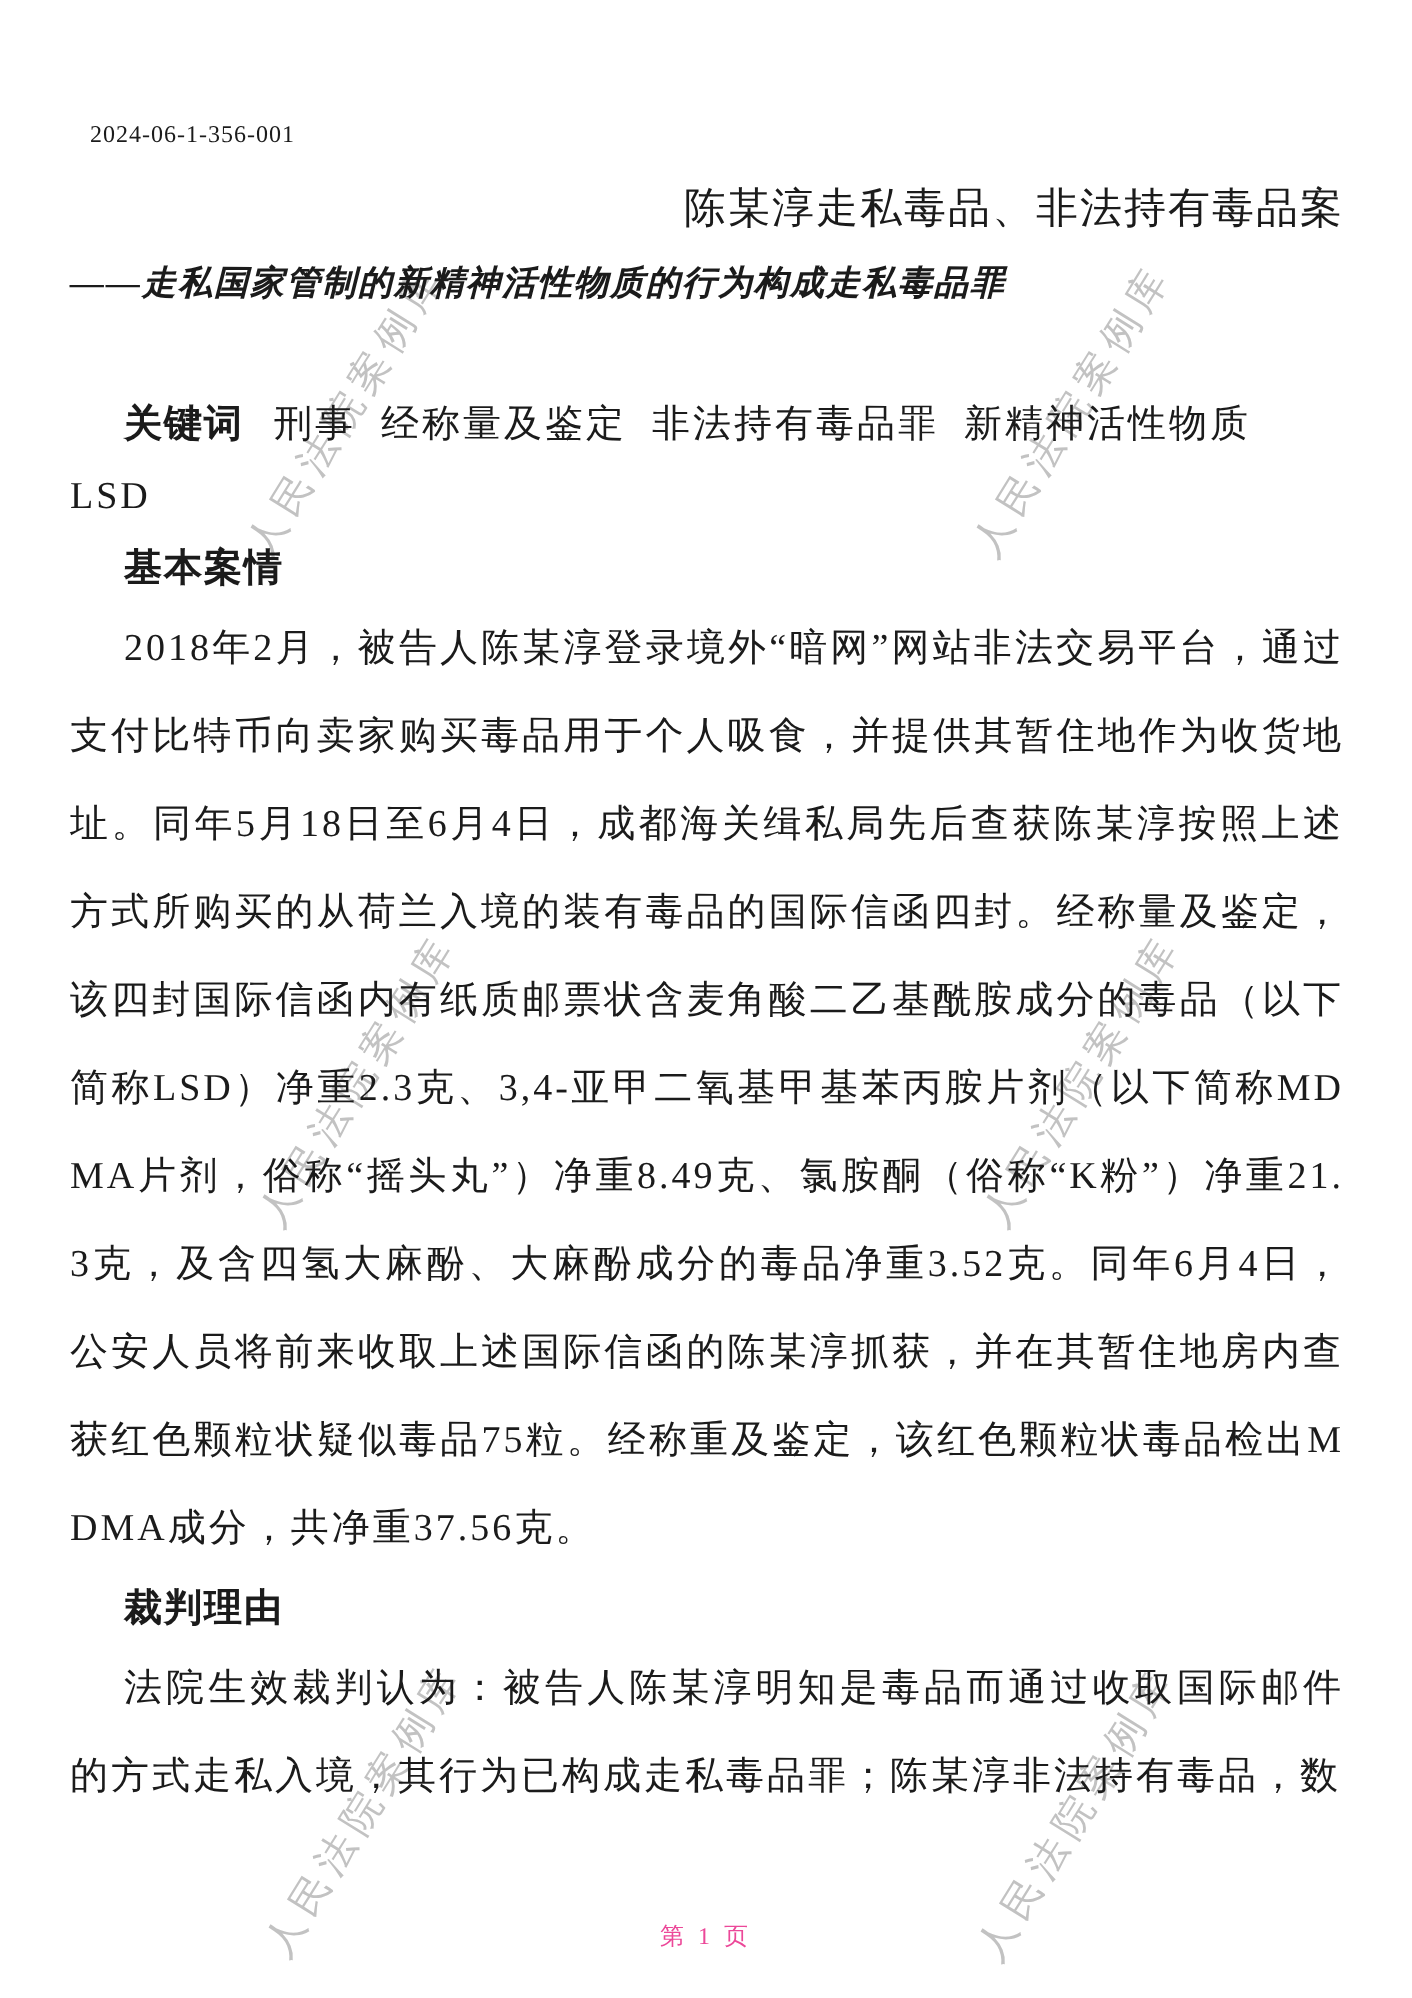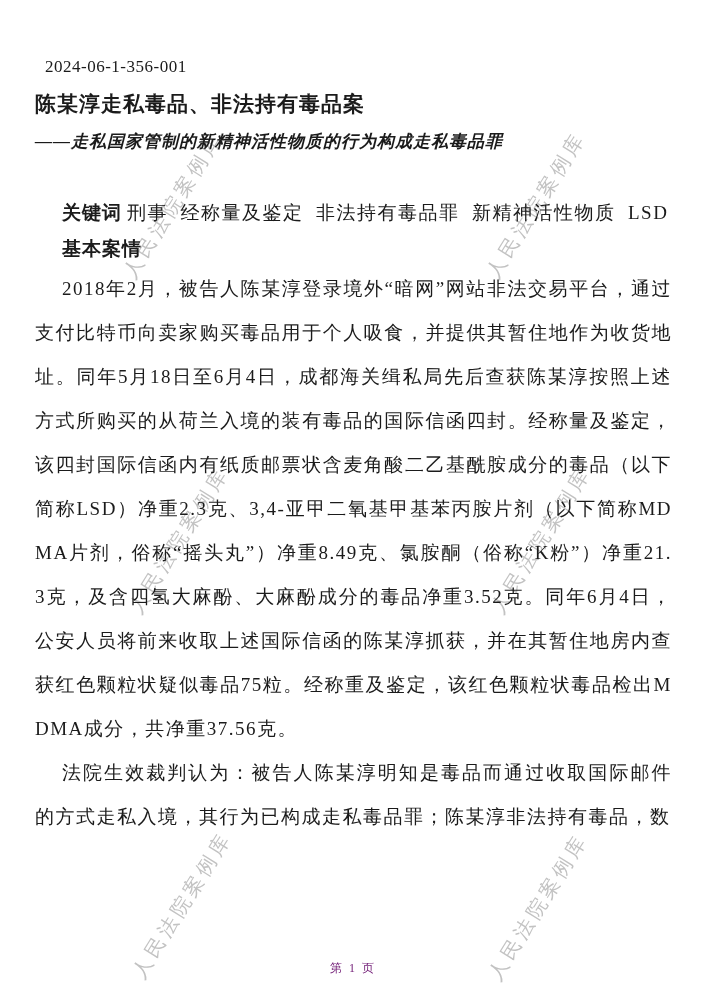--- a/index.html
+++ b/index.html
@@ -30,31 +30,31 @@
     .wm-4 { left: 541px; top: 540px; }
     .wm-5 { left: 182px; top: 905px; }
     .wm-6 { left: 538px; top: 907px; }
     
     .content {
       position: relative;
       z-index: 1;
       padding: 57px 34px 0 35px;
     }
     .doc-number {
-      font-size: 17px;
+      font-size: 12px;
       line-height: 20px;
       margin-left: 10px;
       letter-spacing: 0.5px;
     }
     .title {
       margin: 14px 0 0 0;
-      text-align: left;
+      text-align: right;
       font-size: 21px;
       line-height: 26px;
-      font-weight: bold;
+      font-weight: normal;
       letter-spacing: 1px;
     }
     .subtitle {
       margin: 14px 0 12px 0;
       font-size: 17px;
       line-height: 22px;
       font-weight: bold;
       font-style: italic;
       letter-spacing: 1px;
     }
@@ -62,21 +62,21 @@
       margin-top: 42px;
       font-size: 19px;
       line-height: 36px;
       letter-spacing: 1.5px;
       text-indent: 27px;
     }
     .kw-label {
       font-weight: bold;
       font-family: "Liberation Sans", "DejaVu Sans", sans-serif;
       letter-spacing: 1px;
-      margin-right: 5px;
+      margin-right: 15px;
     }
     .kw-items { white-space: pre-wrap; }
     .section-heading {
       margin: 0;
       font-size: 19px;
       line-height: 36px;
       font-weight: bold;
       font-family: "Liberation Sans", "DejaVu Sans", sans-serif;
       text-indent: 27px;
       letter-spacing: 1px;
@@ -93,21 +93,21 @@
     }
     .page-footer {
       position: absolute;
       left: 0;
       right: 0;
       bottom: 22px;
       z-index: 1;
       text-align: center;
       font-size: 12px;
       letter-spacing: 2px;
-      color: #701a75;
+      color: #ec4899;
     }
   </style>
 </head>
 <body>
 
 <div class="page">
 
   <div class="watermark-layer">
     <span class="watermark wm-1">人民法院案例库</span>
     <span class="watermark wm-2">人民法院案例库</span>
@@ -127,20 +127,21 @@
 
     <div class="keywords-line">
       <span class="kw-label">关键词</span><span class="kw-items">刑事  经称量及鉴定  非法持有毒品罪  新精神活性物质  LSD</span>
     </div>
 
     <h3 class="section-heading">基本案情</h3>
 
     <p class="body-para">2018年2月，被告人陈某淳登录境外“暗网”网站非法交易平台，通过支付比特币向卖家购买毒品用于个人吸食，并提供其暂住地作为收货地址。同年5月18日至6月4日，成都海关缉私局先后查获陈某淳按照上述方式所购买的从荷兰入境的装有毒品的国际信函四封。经称量及鉴定，该四封国际信函内有纸质邮票状含麦角酸二乙基酰胺成分的毒品（以下简称LSD）净重2.3克、3,4-亚甲二氧基甲基苯丙胺片剂（以下简称MDMA片剂，俗称“摇头丸”）净重8.49克、氯胺酮（俗称“K粉”）净重21.3克，及含四氢大麻酚、大麻酚成分的毒品净重3.52克。同年6月4日，公安人员将前来收取上述国际信函的陈某淳抓获，并在其暂住地房内查获红色颗粒状疑似毒品75粒。经称重及鉴定，该红色颗粒状毒品检出MDMA成分，共净重37.56克。</p>
 
 
+    <h3 class="section-heading">裁判理由</h3>
 
     <p class="body-para">法院生效裁判认为：被告人陈某淳明知是毒品而通过收取国际邮件的方式走私入境，其行为已构成走私毒品罪；陈某淳非法持有毒品，数</p>
 
   </div>
 
   <div class="page-footer">第 1 页</div>
 
 </div>
 
 </body></html>

